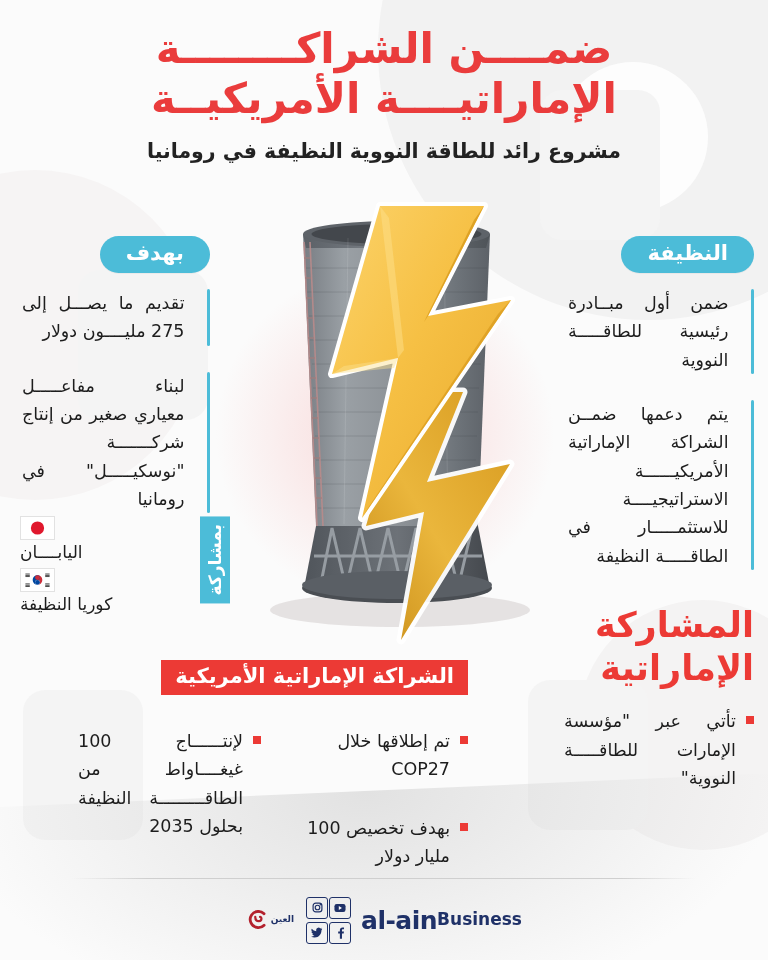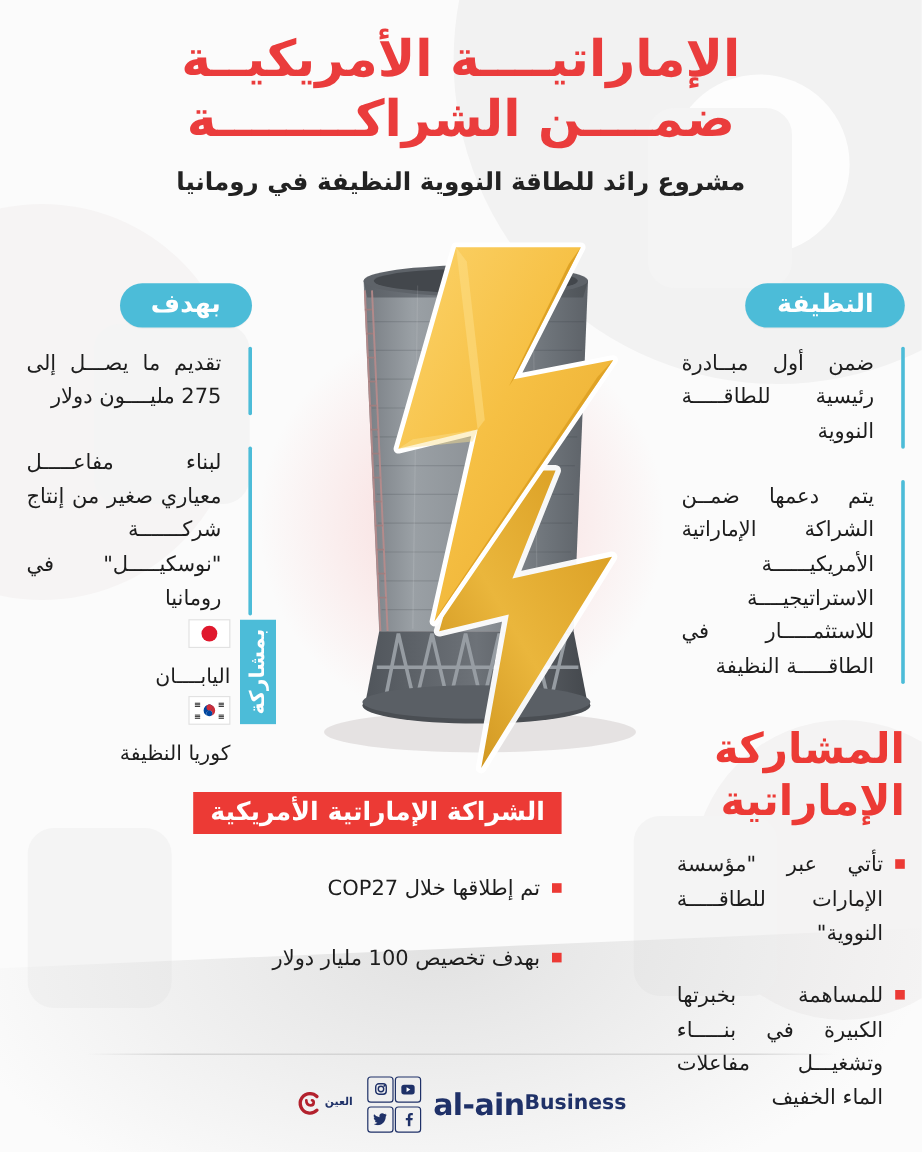--- a/index.html
+++ b/index.html
@@ -111,21 +111,21 @@
     font-weight:500;
   }
 
   .ta-right{text-align:right;}
   .ta-just{text-align:justify;text-align-last:right;}
 
   
   .flags-wrap{position:absolute;left:20px;top:516px;width:210px;height:125px;z-index:6;
     display:flex;direction:rtl;align-items:flex-start;gap:8px;}
   .flags-list{flex:1;}
-  .flag-row{display:flex;direction:rtl;flex-direction:column;align-items:flex-start;margin-bottom:6px;gap:12px;}
+  .flag-row{display:flex;direction:rtl;flex-direction:column;align-items:flex-end;margin-bottom:6px;}
   .flag-img{width:35px;height:24px;border:1px solid #e2e2e2;box-sizing:border-box;}
   .flag-name{color:#1d1d1d;font-size:17px;font-weight:500;direction:rtl;margin-top:2px;}
 
   
   .divider{position:absolute;left:72px;top:878px;width:624px;height:1px;
     background:linear-gradient(90deg,rgba(200,200,200,0),#cfcfcf 12%,#cfcfcf 88%,rgba(200,200,200,0));z-index:6;}
   .footer{position:absolute;left:0;right:0;top:893px;display:flex;justify-content:center;
     align-items:center;gap:12px;direction:ltr;z-index:7;}
   .logo-mark{width:48px;height:54px;display:flex;flex-direction:row;align-items:center;}
   .social-grid{display:grid;grid-template-columns:20px 20px;grid-gap:3px;}
@@ -147,22 +147,22 @@
     <div class="wm-circle wm-4"></div>
     <div class="wm-roundbox rb-1"></div>
     <div class="wm-roundbox rb-2"></div>
     <div class="wm-roundbox rb-3"></div>
     <div class="wm-roundbox rb-4"></div>
     <div class="wm-soft"></div>
     <div class="wm-sweep"></div>
   </div>
 
   <div class="header">
+    <div class="title-line">ضمــــن الشراكــــــــة</div>
     <div class="title-line">الإماراتيــــة الأمريكيــة</div>
-    <div class="title-line">ضمــــن الشراكــــــــة</div>
     <div class="subtitle">مشروع رائد للطاقة النووية النظيفة في رومانيا</div>
   </div>
 
   <div class="art">
     <svg width="340" height="460" viewBox="0 0 340 460" xmlns="http://www.w3.org/2000/svg">
       <defs>
         <linearGradient id="towerG" x1="0" y1="0" x2="1" y2="0">
           <stop offset="0%" stop-color="#787d83"></stop>
           <stop offset="22%" stop-color="#9aa0a5"></stop>
           <stop offset="55%" stop-color="#8b9095"></stop>
@@ -335,41 +335,43 @@
 
     </div>
   </div>
 
   <div class="col" style="right:14px;top:604px;width:190px;">
     <div class="sec-title-red ta-right">المشاركة الإماراتية</div>
     <div class="item-bul">
       <div class="dot"></div>
       <div class="txt ta-just">تأتي عبر "مؤسسة الإمارات للطاقـــــة النووية"</div>
     </div>
-    <div class="item-bul">
-      <div class="dot"></div>
-      <div class="txt ta-just">للمساهمة بخبرتها الكبيرة في بنـــــاء وتشغيـــل مفاعلات الماء الخفيف</div>
-    </div>
   </div>
 
   <div class="col" style="left:78px;top:660px;width:390px;">
     <div style="text-align:right;margin-bottom:32px;">
       <span class="badge-rect">الشراكة الإماراتية الأمريكية</span>
     </div>
     <div style="display:flex;direction:rtl;gap:24px;">
       <div style="flex:1;">
         <div class="item-bul">
           <div class="dot"></div>
           <div class="txt ta-right">تم إطلاقها خلال COP27</div>
         </div>
         <div class="item-bul" style="margin-top:30px;">
           <div class="dot"></div>
           <div class="txt ta-right">بهدف تخصيص 100 مليار دولار</div>
         </div>
       </div>
+      <div style="flex:1;">
+        <div class="item-bul">
+          <div class="dot"></div>
+          <div class="txt ta-just">لإنتــــــاج 100 غيغــــاواط من الطاقـــــــــة النظيفة بحلول 2035</div>
+        </div>
+      </div>
     </div>
   </div>
 
   <div class="divider"></div>
 
   <div class="footer">
 
     <div class="logo-mark">
       <svg width="44" height="40" viewBox="0 0 44 40">
         <path d="M22 4.5a14.5 14.5 0 1 0 10.3 24.7" fill="none" stroke="#b3212d" stroke-width="5" stroke-linecap="round"></path>

